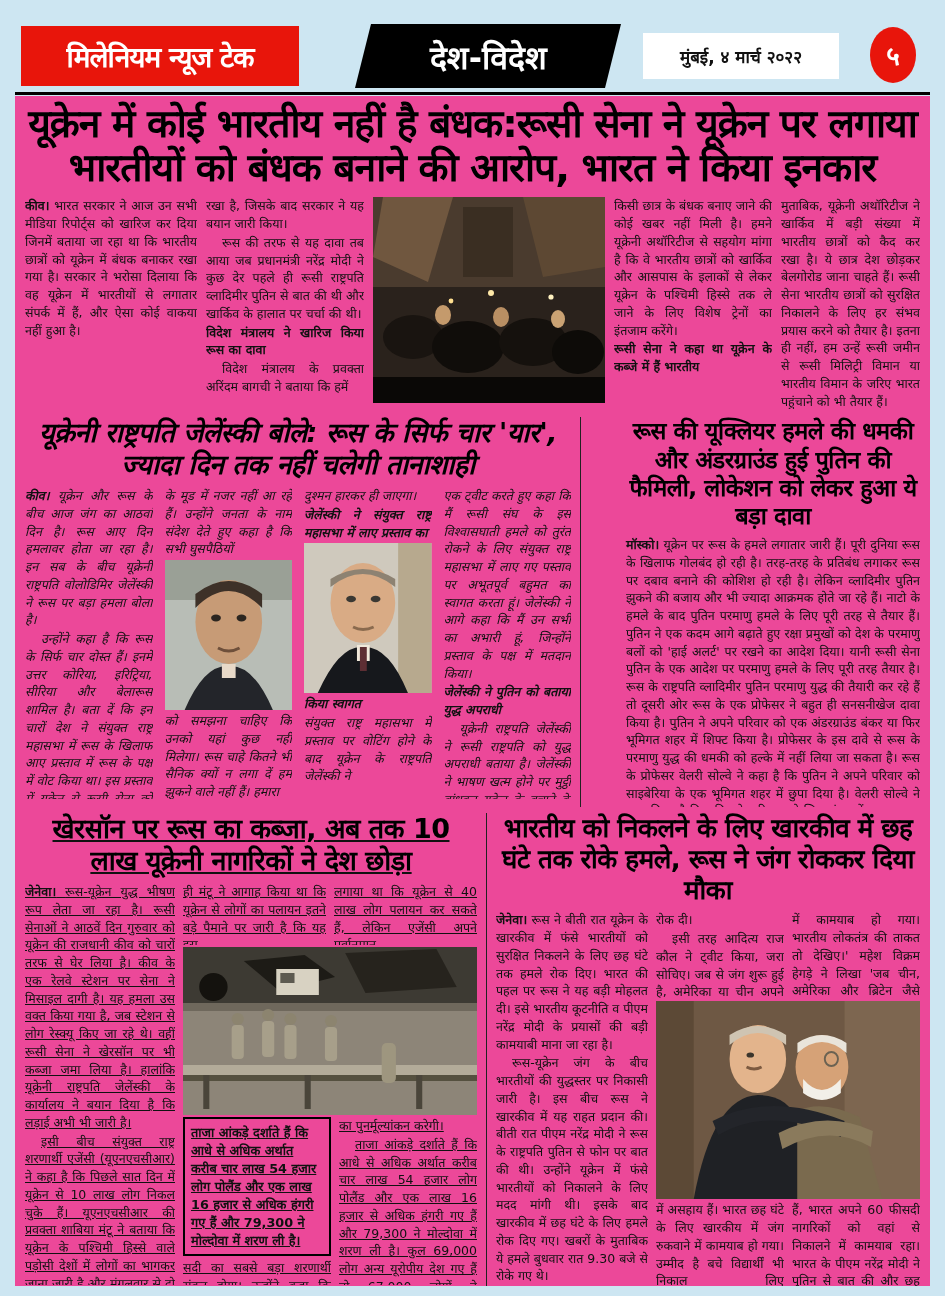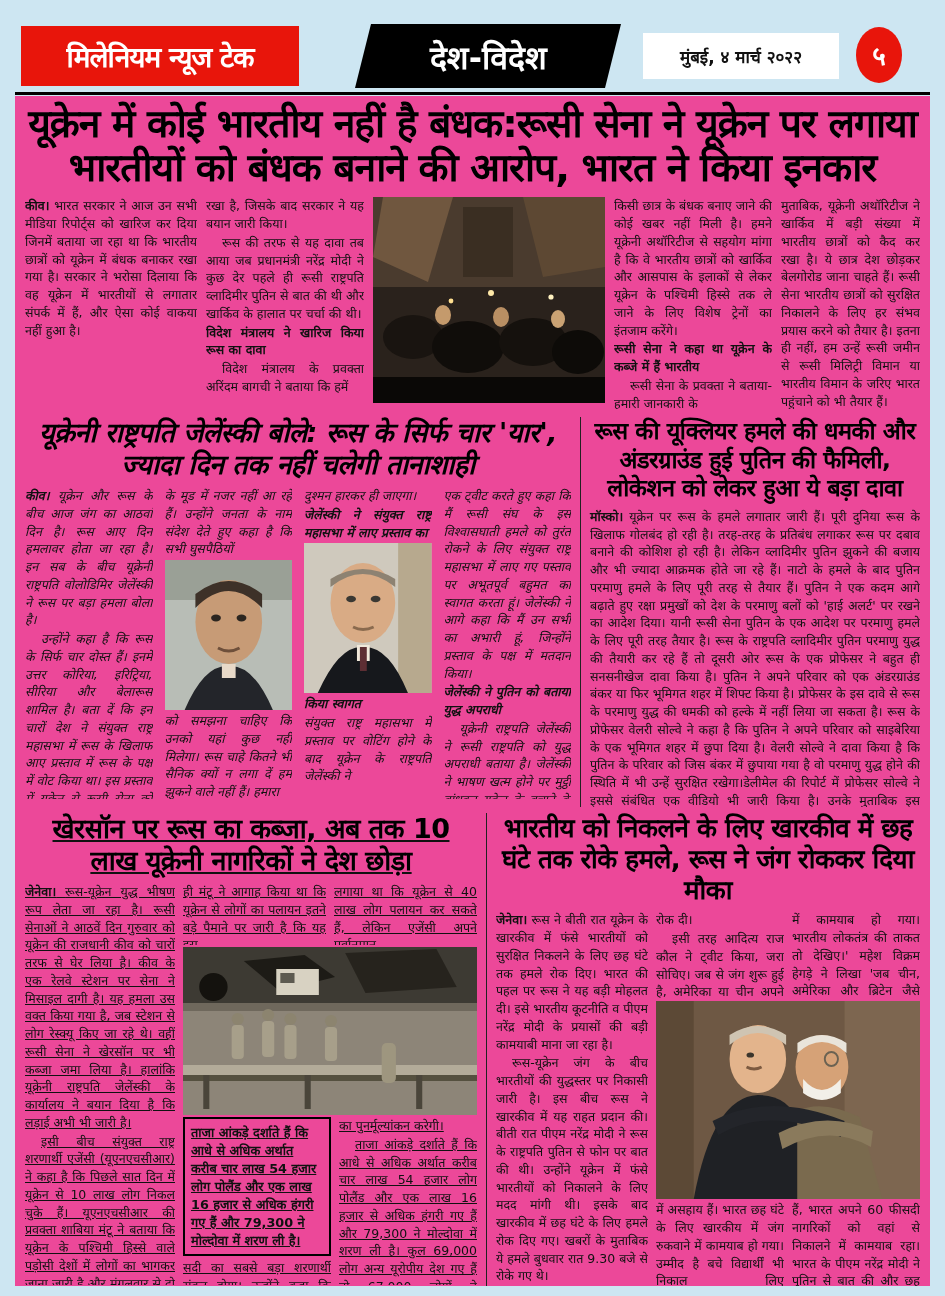--- a/index.html
+++ b/index.html
@@ -1,19 +1,19 @@
 <!DOCTYPE html>
 <html><head>
 <meta charset="utf-8">
 <style>
   html,body{margin:0;padding:0;background:#9db6c4;}
   .page{position:relative;width:945px;height:1296px;margin:0 auto;background:#cde6f2;
         font-family:"DejaVu Sans",sans-serif;color:#111;overflow:hidden;}
   
-  .masthead{position:absolute;top:24px;left:15px;right:29px;height:64px;}
+  .masthead{position:absolute;top:24px;left:15px;right:15px;height:64px;}
   .brand{position:absolute;left:6px;top:2px;width:278px;height:60px;background:#e8150b;
          color:#fff;font-weight:bold;font-size:28px;display:flex;align-items:center;
          justify-content:center;letter-spacing:-1px;}
   .flag{position:absolute;left:348px;top:0;width:250px;height:64px;background:#000;
         transform:skewX(-14deg);display:flex;align-items:center;justify-content:center;}
   .flag-inner{transform:skewX(14deg);color:#fff;font-weight:bold;font-size:32px;}
   .datebox{position:absolute;left:628px;top:9px;width:196px;height:46px;background:#fff;
            display:flex;align-items:center;justify-content:center;font-weight:bold;font-size:17px;}
   .pageno{position:absolute;right:14px;top:3px;width:46px;height:56px;background:#e8150b;
           border-radius:50%;color:#fff;font-weight:bold;font-size:26px;display:flex;
@@ -37,21 +37,21 @@
   .cols{display:flex;overflow:hidden;}
   .col{overflow:hidden;}
   .ph{display:block;width:100%;}
   .ph svg{display:block;width:100%;height:100%;}
   
   .a1-body{height:212px;gap:9px;}
   .a1c1{width:172px;} .a1c2{width:158px;} .a1fig{width:232px;height:206px;}
   .a1c3{width:158px;} .a1c4{flex:1;}
   
   .mid{display:flex;margin-top:6px;height:392px;overflow:hidden;}
-  .a2{width:546px;font-style:italic;} .a3{flex:1;}
+  .a2{width:546px;font-style:italic;} .a3{flex:1;margin-left:36px;}
   .vdiv{width:1px;background:#222;margin:2px 9px 0;}
   .a2-body{height:312px;gap:12px;}
   .a2 .col{flex:1;}
   .fig-port{height:150px;margin:2px 0;}
   .a3-body{height:288px;}
   
   .bot{display:flex;margin-top:4px;height:482px;overflow:hidden;}
   .a4{width:452px;text-decoration:underline;} .a5{flex:1;}
   .split{display:flex;gap:8px;overflow:hidden;}
   .a4-body,.a5-body{height:402px;}
@@ -111,21 +111,20 @@
             <circle cx="178" cy="100" r="2.6" fill="#fff2c0"></circle>
             <ellipse cx="70" cy="118" rx="8" ry="10" fill="#c49a6c"></ellipse>
             <ellipse cx="128" cy="120" rx="8" ry="10" fill="#b98f63"></ellipse>
             <ellipse cx="185" cy="122" rx="7" ry="9" fill="#caa273"></ellipse>
             <rect x="0" y="180" width="232" height="26" fill="#0a0806"></rect>
           </svg>
         </div>
         <div class="col a1c3">
           <p>किसी छात्र के बंधक बनाए जाने की कोई खबर नहीं मिली है। हमने यूक्रेनी अथॉरिटीज से सहयोग मांगा है कि वे भारतीय छात्रों को खार्किव और आसपास के इलाकों से लेकर यूक्रेन के पश्चिमी हिस्से तक ले जाने के लिए विशेष ट्रेनों का इंतजाम करेंगे।</p>
           <p class="sub">रूसी सेना ने कहा था यूक्रेन के कब्जे में हैं भारतीय</p>
-          <p class="ind">रूसी सेना के प्रवक्ता ने बताया- हमारी जानकारी के</p>
         </div>
         <div class="col a1c4">
           <p>मुताबिक, यूक्रेनी अथॉरिटीज ने खार्किव में बड़ी संख्या में भारतीय छात्रों को कैद कर रखा है। ये छात्र देश छोड़कर बेलगोरोड जाना चाहते हैं। रूसी सेना भारतीय छात्रों को सुरक्षित निकालने के लिए हर संभव प्रयास करने को तैयार है। इतना ही नहीं, हम उन्हें रूसी जमीन से रूसी मिलिट्री विमान या भारतीय विमान के जरिए भारत पहुंचाने को भी तैयार हैं।</p>
         </div>
       </div>
     </article>
 
     <div class="mid">
 
       <article class="a2">

